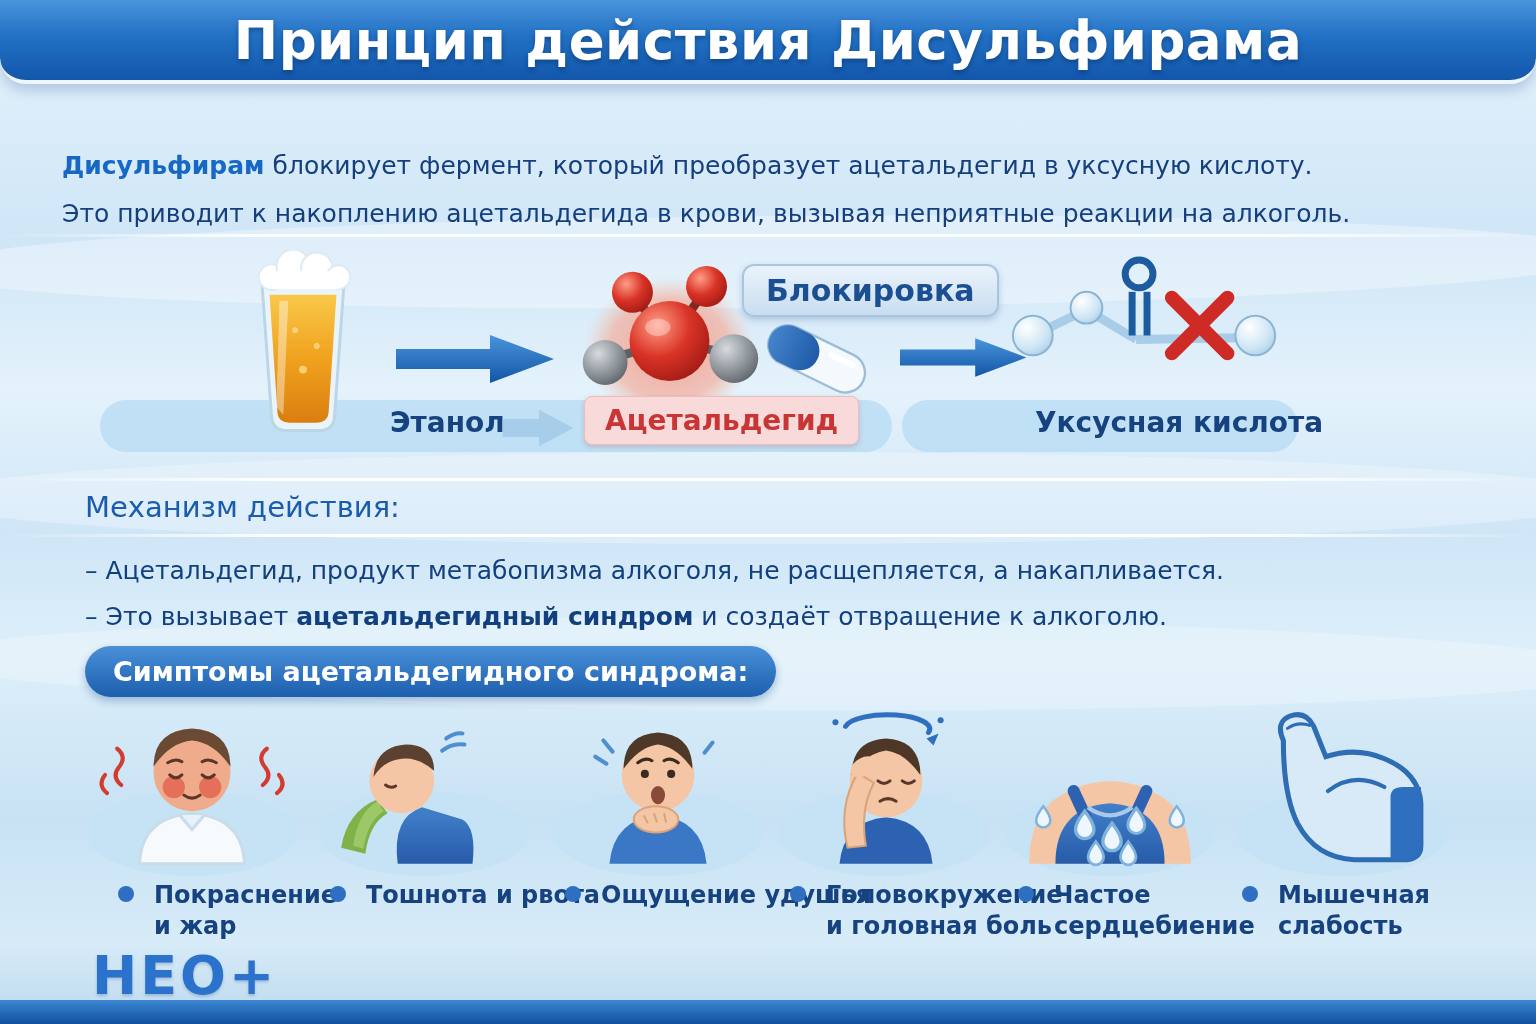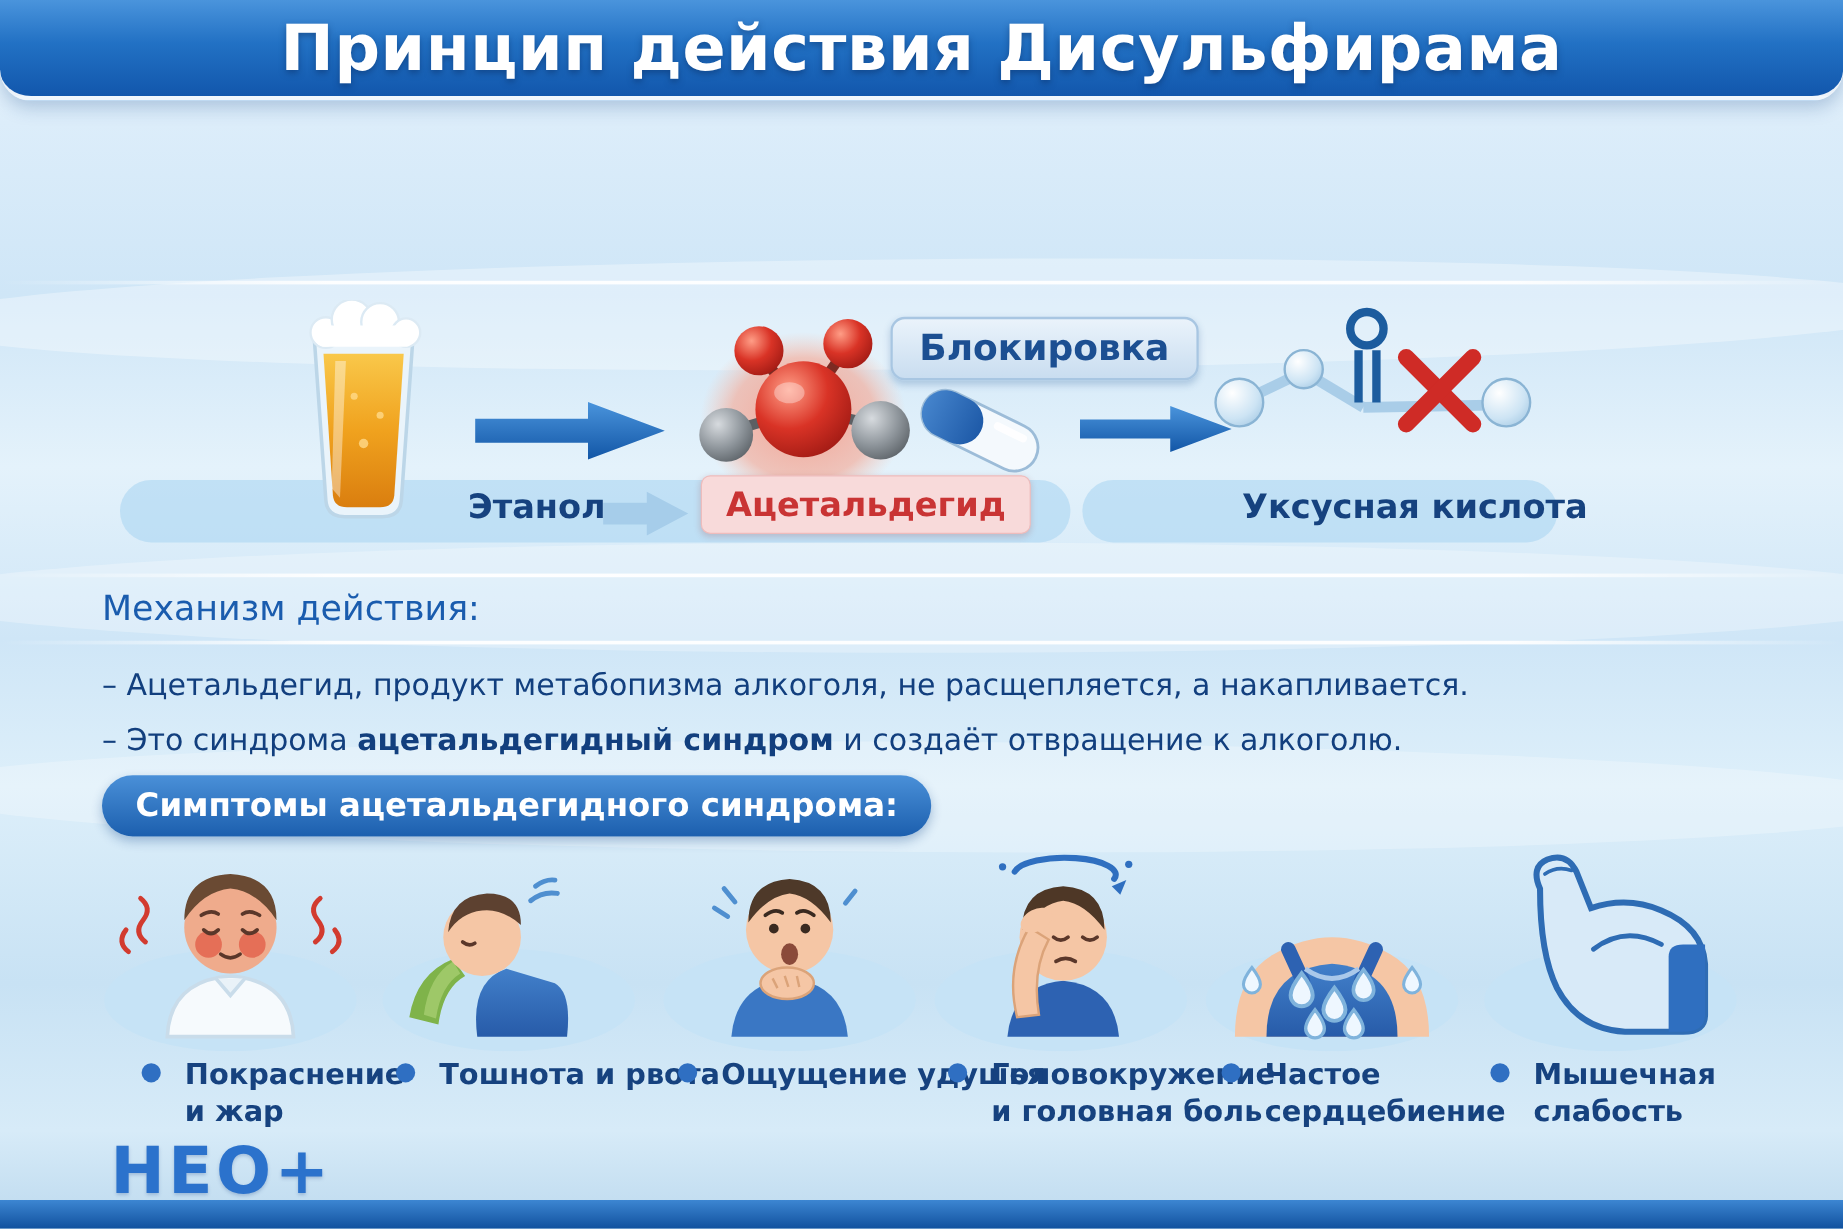--- a/index.html
+++ b/index.html
@@ -100,20 +100,24 @@
   </svg>
 
   <div class="wave w1"></div>
   <div class="wave w2"></div>
   <div class="wave w3"></div>
 
   <div class="header">
     <div class="title">Принцип действия Дисульфирама</div>
   </div>
 
+  <div class="intro">
+    <div><span class="hl">Дисульфирам</span><span> блокирует фермент, который преобразует ацетальдегид в уксусную кислоту.</span></div>
+    <div>Это приводит к накоплению ацетальдегида в крови, вызывая неприятные реакции на алкоголь.</div>
+  </div>
 
   <div class="sep sep1"></div>
 
   <div class="process">
     <div class="band"></div>
     <div class="band2"></div>
 
     <svg class="p-abs" style="left:244px;top:4px" width="118" height="190" viewBox="0 0 120 190">
       <path d="M18 28 L102 28 L92 168 Q91 182 76 182 L44 182 Q29 182 28 168 Z" fill="#eaf4fb" stroke="#bcd6e8" stroke-width="3"></path>
       <path d="M26 44 L94 44 L86 164 Q85 174 74 174 L46 174 Q35 174 34 164 Z" fill="url(#beerG)"></path>
@@ -182,21 +186,21 @@
     </svg>
     <div class="p-abs acetal-box" style="left:584px;top:150px">Ацетальдегид</div>
     <div class="p-abs proc-label" style="left:1035px;top:160px">Уксусная кислота</div>
   </div>
 
   <div class="sep sep2"></div>
 
   <div class="mech-head">Механизм действия:</div>
   <div class="sep sep3"></div>
   <div class="bullet b1">– Ацетальдегид, продукт метабопизма алкоголя, не расщепляется, а накапливается.</div>
-  <div class="bullet b2"><span>– Это синдрома </span><span class="bb">ацетальдегидный синдром</span><span> и создаёт отвращение к алкоголю.</span></div>
+  <div class="bullet b2"><span>– Это вызывает </span><span class="bb">ацетальдегидный синдром</span><span> и создаёт отвращение к алкоголю.</span></div>
 
   <div class="sym-pill">Симптомы ацетальдегидного синдрома:</div>
 
   <div class="sym c1">
     <svg viewBox="0 0 220 180">
       <ellipse cx="110" cy="138" rx="104" ry="42" fill="#c6e3f6"></ellipse>
       <path d="M40 90 q-10 -8 -2 -18 q8 -10 -2 -18" stroke="#d23b2f" stroke-width="4" fill="none" stroke-linecap="round"></path>
       <path d="M26 98 q-10 -8 -2 -18" stroke="#d23b2f" stroke-width="4" fill="none" stroke-linecap="round"></path>
       <path d="M180 90 q10 -8 2 -18 q-8 -10 2 -18" stroke="#d23b2f" stroke-width="4" fill="none" stroke-linecap="round"></path>
       <path d="M194 98 q10 -8 2 -18" stroke="#d23b2f" stroke-width="4" fill="none" stroke-linecap="round"></path>

